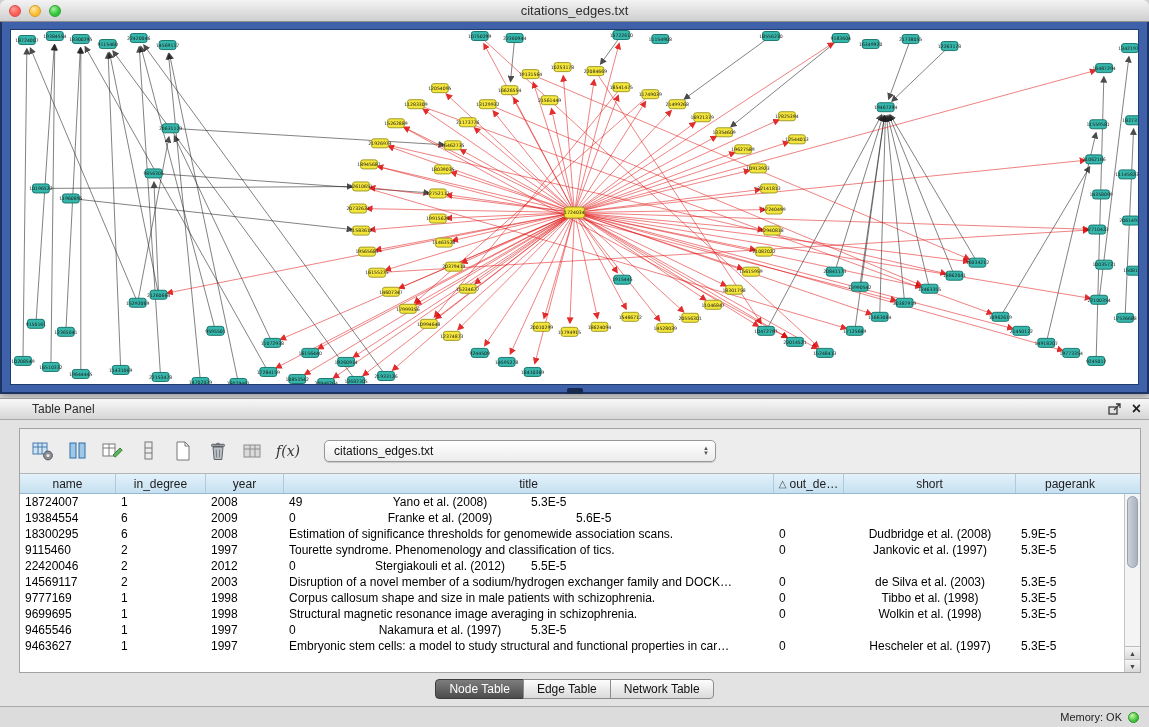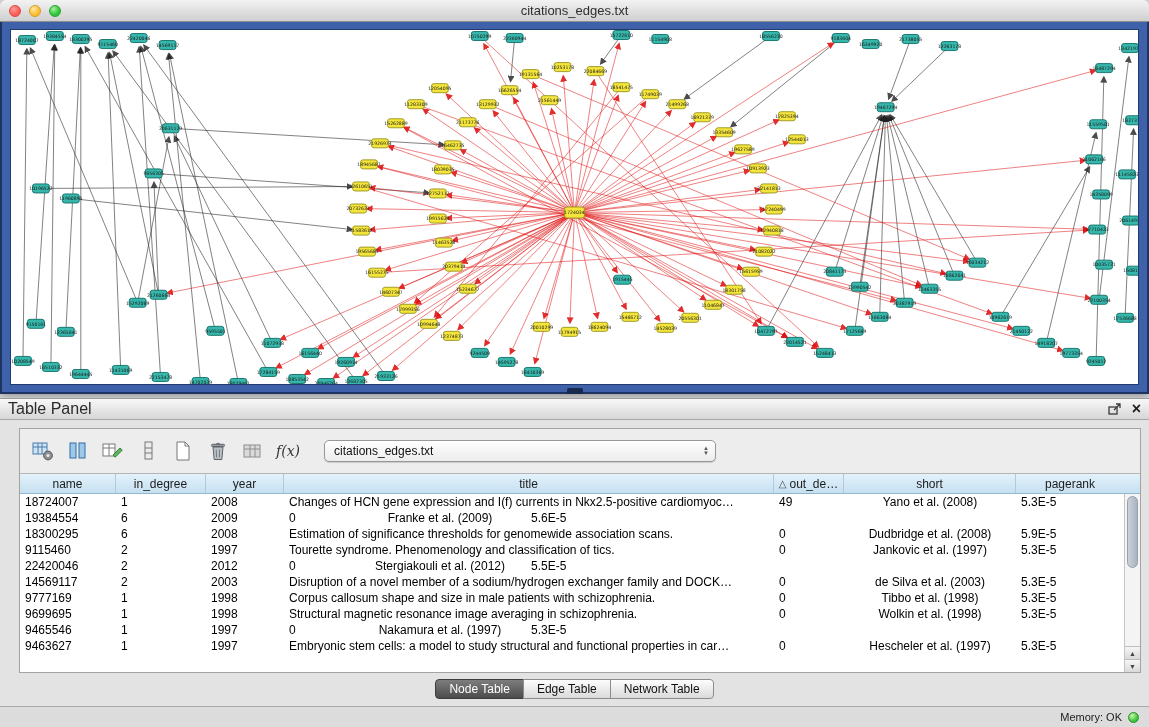--- a/index.html
+++ b/index.html
@@ -29,21 +29,21 @@
   .nt { fill:#37b7ab; stroke:#0f6f67; stroke-width:.9; }
   .nl { font-size:4.6px; fill:#1a1a1a; text-anchor:middle; font-family:"DejaVu Sans",sans-serif; }
   .resize-grip { position:absolute; left:50%; bottom:-2px; transform:translateX(-50%);
                  width:16px; height:6px; background:#17294e; border-radius:2px 2px 0 0; }
 
   
   .table-panel { position:absolute; left:0; top:398px; width:1149px; height:308px;
                  background:#e3e3e3; border-top:1px solid #9c9c9c; }
   .panel-header { height:21px; background:linear-gradient(#f8f8f8,#d6d6d6); border-bottom:1px solid #a8a8a8;
                   display:flex; align-items:center; justify-content:space-between; padding:0 8px; }
-  .panel-title { font-size:16px; color:#2b2b2b; }
+  .panel-title { font-size:12px; color:#2b2b2b;margin-left:24px; }
   .panel-actions { display:flex; align-items:center; gap:10px; }
   .float-ic svg { display:block; }
   .close-ic { font-size:16px; font-weight:bold; color:#222; line-height:14px; cursor:default; }
 
   .panel-inner { position:absolute; left:19px; right:8px; top:29px; height:245px;
                  background:#ededed; border:1px solid #a3a3a3; }
   .toolbar { height:44px; display:flex; align-items:center; gap:9px; padding:0 10px; }
   .tb-btn { width:26px; height:26px; display:flex; align-items:center; justify-content:center; }
   .fx { font-family:"DejaVu Serif", serif; font-style:italic; font-size:14px; color:#333; }
   .dropdown { margin-left:14px; width:392px; height:22px; background:linear-gradient(#ffffff,#ececec);
@@ -838,32 +838,31 @@
             <div class="hcell" style="width: 490px;">title</div>
             <div class="hcell" style="width: 70px;"><span class="sort">△</span>out_de…</div>
             <div class="hcell" style="width: 172px;">short</div>
             <div class="hcell" style="flex: 1 1 0%;">pagerank</div>
           </div>
         <div class="grid-body" id="grid-body">
             <div class="trow">
               <div class="tcell" style="width: 96px;">18724007</div>
               <div class="tcell" style="width: 90px;">1</div>
               <div class="tcell" style="width: 78px;">2008</div>
-              <div class="tcell" style="width: 490px;">Changes of HCN gene expression and I(f) currents in Nkx2.5-positive cardiomyoc…</div>
               <div class="tcell" style="width: 70px;">49</div>
               <div class="tcell center" style="width: 172px;">Yano et al. (2008)</div>
               <div class="tcell" style="flex: 1 1 0%;">5.3E-5</div>
             </div>
             <div class="trow">
               <div class="tcell" style="width: 96px;">19384554</div>
               <div class="tcell" style="width: 90px;">6</div>
               <div class="tcell" style="width: 78px;">2009</div>
               <div class="tcell" style="width: 70px;">0</div>
               <div class="tcell center" style="width: 172px;">Franke et al. (2009)</div>
-              <div class="tcell" style="flex: 1 1 0%;">5.6E-5</div>
+              <div class="tcell" style="flex: 1 1 0%; margin-left: 45px;">5.6E-5</div>
             </div>
             <div class="trow">
               <div class="tcell" style="width: 96px;">18300295</div>
               <div class="tcell" style="width: 90px;">6</div>
               <div class="tcell" style="width: 78px;">2008</div>
               <div class="tcell" style="width: 490px;">Estimation of significance thresholds for genomewide association scans.</div>
               <div class="tcell" style="width: 70px;">0</div>
               <div class="tcell center" style="width: 172px;">Dudbridge et al. (2008)</div>
               <div class="tcell" style="flex: 1 1 0%;">5.9E-5</div>
             </div>

